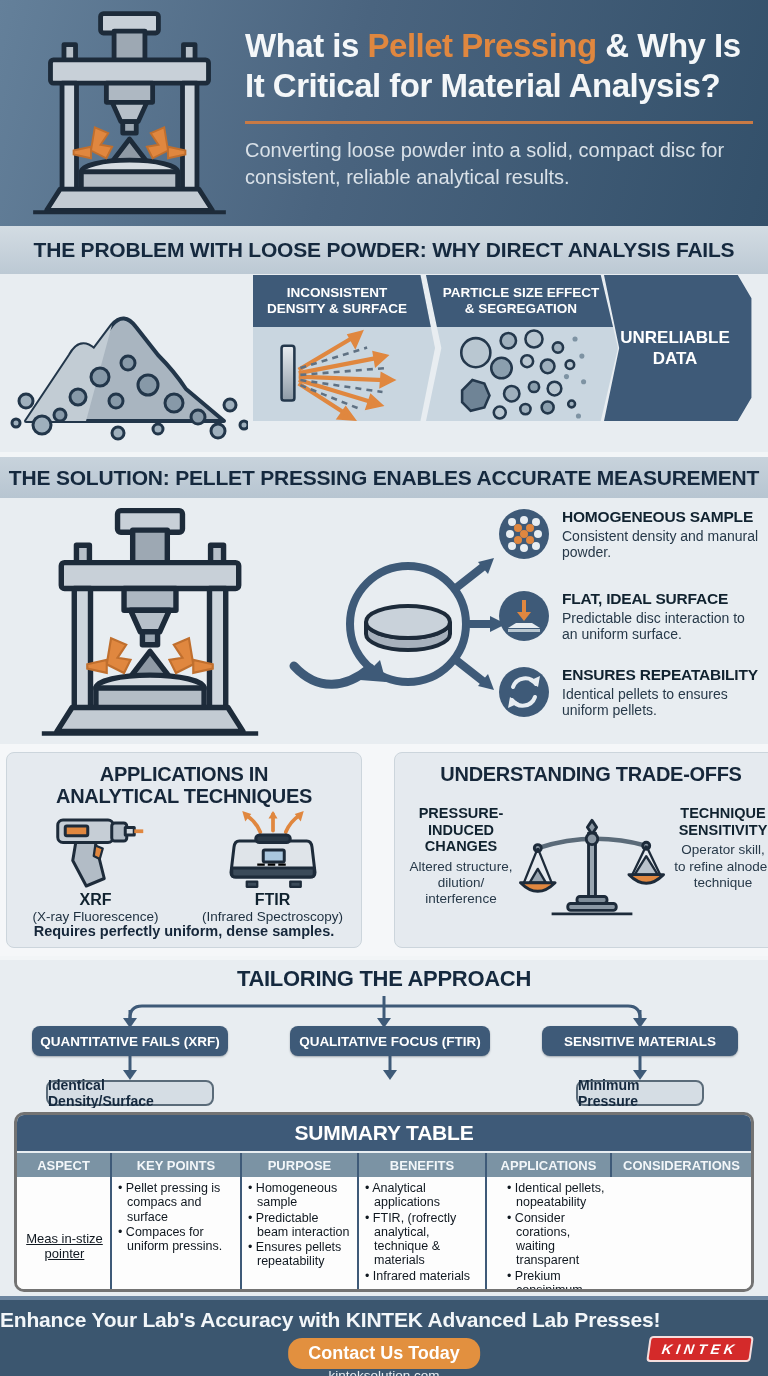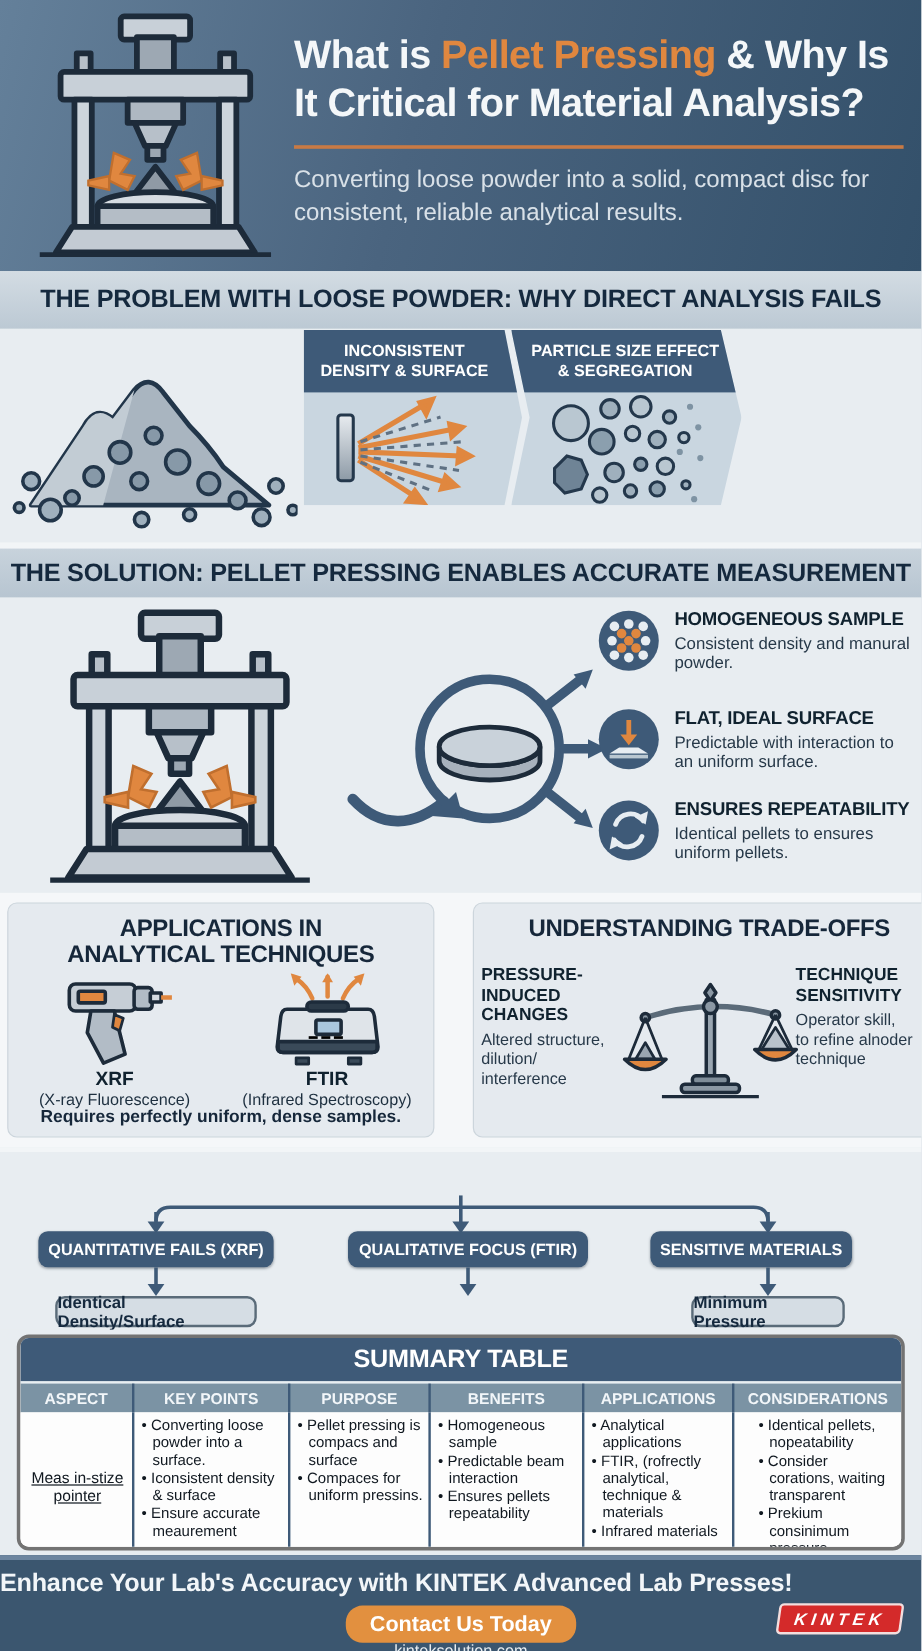--- a/index.html
+++ b/index.html
@@ -58,34 +58,34 @@
   .card-trade{left:370px;width:394px;margin-left:24px;}
   .card h3{margin:10px 8px 4px 8px;text-align:center;font-size:20px;font-weight:800;
            color:#16273a;line-height:1.12;letter-spacing:-.3px;white-space:pre-line;}
   .apps-icons{position:absolute;left:0;top:58px;width:100%;display:flex;justify-content:space-around;}
   .app-fig{width:150px;text-align:center;}
   .app-fig .glyph{height:78px;}
   .app-name{font-size:16px;font-weight:800;color:#10222f;margin-top:2px;}
   .app-sub{font-size:13.5px;color:#1d2f3f;}
   .apps-note{position:absolute;left:0;bottom:8px;width:100%;text-align:center;
              font-size:14.5px;font-weight:600;color:#16273a;}
-  .trade-col{position:absolute;top:52px;width:120px;}
+  .trade-col{position:absolute;top:52px;width:120px;text-align:center;}
   .trade-col h5{margin:0 0 4px 0;font-size:14.5px;font-weight:800;color:#10222f;line-height:1.15;white-space:pre-line;}
   .trade-col p{margin:0;font-size:13.5px;color:#273949;line-height:1.2;white-space:pre-line;}
   .scale-wrap{position:absolute;left:122px;top:44px;width:150px;height:146px;}
 
   
   .tailoring{left:0;top:956px;width:768px;height:152px;background:#e8edf1;border-top:4px solid #f2f5f7;}
   .tail-title{position:absolute;left:0;top:6px;width:100%;text-align:center;
               font-size:22px;font-weight:800;color:#15293e;letter-spacing:-.3px;}
   .flow-svg{position:absolute;left:0;top:36px;width:768px;height:32px;}
   .pill{position:absolute;top:66px;height:30px;background:#3e5a78;border-radius:8px;color:#fff;
         font-size:13.5px;font-weight:800;display:flex;align-items:center;justify-content:center;
         box-shadow:0 1px 2px rgba(20,35,50,.35);}
-  .pill1{left:32px;width:196px;}  .pill2{left:290px;width:200px;}  .pill3{left:542px;width:168px;}
+  .pill1{left:32px;width:196px;}  .pill2{left:290px;width:200px;}  .pill3{left:542px;width:196px;}
   .mini-arrow{position:absolute;top:96px;width:16px;height:24px;}
   .result{position:absolute;top:120px;height:26px;background:#d5dde4;border:2px solid #5a6b79;border-radius:8px;
           color:#15293e;font-size:14px;font-weight:600;display:flex;align-items:center;justify-content:center;}
   .res1{left:46px;width:168px;} .res2{left:297px;width:186px;} .res3{left:576px;width:128px;}
 
   
   .table-strip{left:0;top:1108px;width:768px;height:188px;background:#e8edf1;}
   .sum-table{position:absolute;left:14px;top:4px;width:740px;height:180px;
              border:3px solid #737373;border-radius:10px;overflow:hidden;background:#fff;}
   .sum-title{height:36px;background:#3e5a78;color:#fff;font-size:21px;font-weight:800;
@@ -259,20 +259,24 @@
             <circle cx="152" cy="14" r="3"></circle>
               <circle cx="160" cy="34" r="3"></circle>
               <circle cx="162" cy="64" r="3"></circle>
             <circle cx="142" cy="58" r="3"></circle>
               <circle cx="156" cy="104" r="3"></circle>
           </g>
         </svg>
       </div>
     </div>
 
+    <div class="abs chevron chev3">
+      <div class="chev3-label">UNRELIABLE
+DATA</div>
+    </div>
   </div>
 
   <div class="abs band band-solution">THE SOLUTION: PELLET PRESSING ENABLES ACCURATE MEASUREMENT</div>
 
   <div class="abs solution-body">
     <div class="abs sol-press">
       <svg viewBox="0 0 220 220" width="240" height="238">
           <use href="#press"></use>
         </svg>
     </div>
@@ -333,21 +337,21 @@
         <svg viewBox="0 0 52 52" width="52" height="52">
           <circle cx="26" cy="26" r="25" fill="#3e5a78"></circle>
           <line x1="26" y1="10" x2="26" y2="24" stroke="#e0873f" stroke-width="4"></line>
           <polygon points="26,31 19,22 33,22" fill="#e0873f"></polygon>
           <polygon points="10,38 18,33 34,33 42,38" fill="#e7edf2"></polygon>
           <rect x="10" y="39" width="32" height="3" fill="#b9c7d1"></rect>
         </svg>
       </div>
       <div>
         <h4>FLAT, IDEAL SURFACE</h4>
-        <p>Predictable with interaction to an uniform surface.</p>
+        <p>Predictable disc interaction to an uniform surface.</p>
       </div>
     </div>
 
     <div class="abs sol-item" style="top:168px;">
       <div class="ic">
         <svg viewBox="0 0 52 52" width="52" height="52">
           <circle cx="26" cy="26" r="25" fill="#3e5a78"></circle>
           <g stroke="#e7edf2" stroke-width="4" fill="none" stroke-linecap="round">
             <path d="M15,21 A13,13 0 0 1 38,18"></path>
             <path d="M37,31 A13,13 0 0 1 14,34"></path>
@@ -457,20 +461,21 @@
         <h5>TECHNIQUE
 SENSITIVITY</h5>
         <p>Operator skill,
 to refine alnoder
 technique</p>
       </div>
     </div>
   </div>
 
   <div class="abs tailoring">
+    <div class="tail-title">TAILORING THE APPROACH</div>
     <svg class="flow-svg" viewBox="0 0 768 32">
       <g stroke="#3e5a78" stroke-width="3" fill="none">
         <path d="M384,0 V10"></path>
         <path d="M130,22 Q130,10 142,10 H628 Q640,10 640,22"></path>
         <path d="M130,14 V24"></path>
           <path d="M384,10 V24"></path>
           <path d="M640,14 V24"></path>
       </g>
       <g fill="#3e5a78">
         <polygon points="130,32 123,22 137,22"></polygon>
@@ -506,27 +511,20 @@
         <div>PURPOSE</div>
         <div>BENEFITS</div>
         <div>APPLICATIONS</div>
         <div>CONSIDERATIONS</div>
       </div>
       <div class="sum-row">
         <div class="sum-cell cell-aspect">Meas in-stize
 pointer</div>
         <div class="sum-cell">
           <ul>
-            <li>Converting loose powder into a surface.</li>
-            <li>Iconsistent density &amp; surface</li>
-            <li>Ensure accurate meaurement</li>
-          </ul>
-        </div>
-        <div class="sum-cell">
-          <ul>
             <li>Pellet pressing is compacs and surface</li>
             <li>Compaces for uniform pressins.</li>
           </ul>
         </div>
         <div class="sum-cell">
           <ul>
             <li>Homogeneous sample</li>
             <li>Predictable beam interaction</li>
             <li>Ensures pellets repeatability</li>
           </ul>

